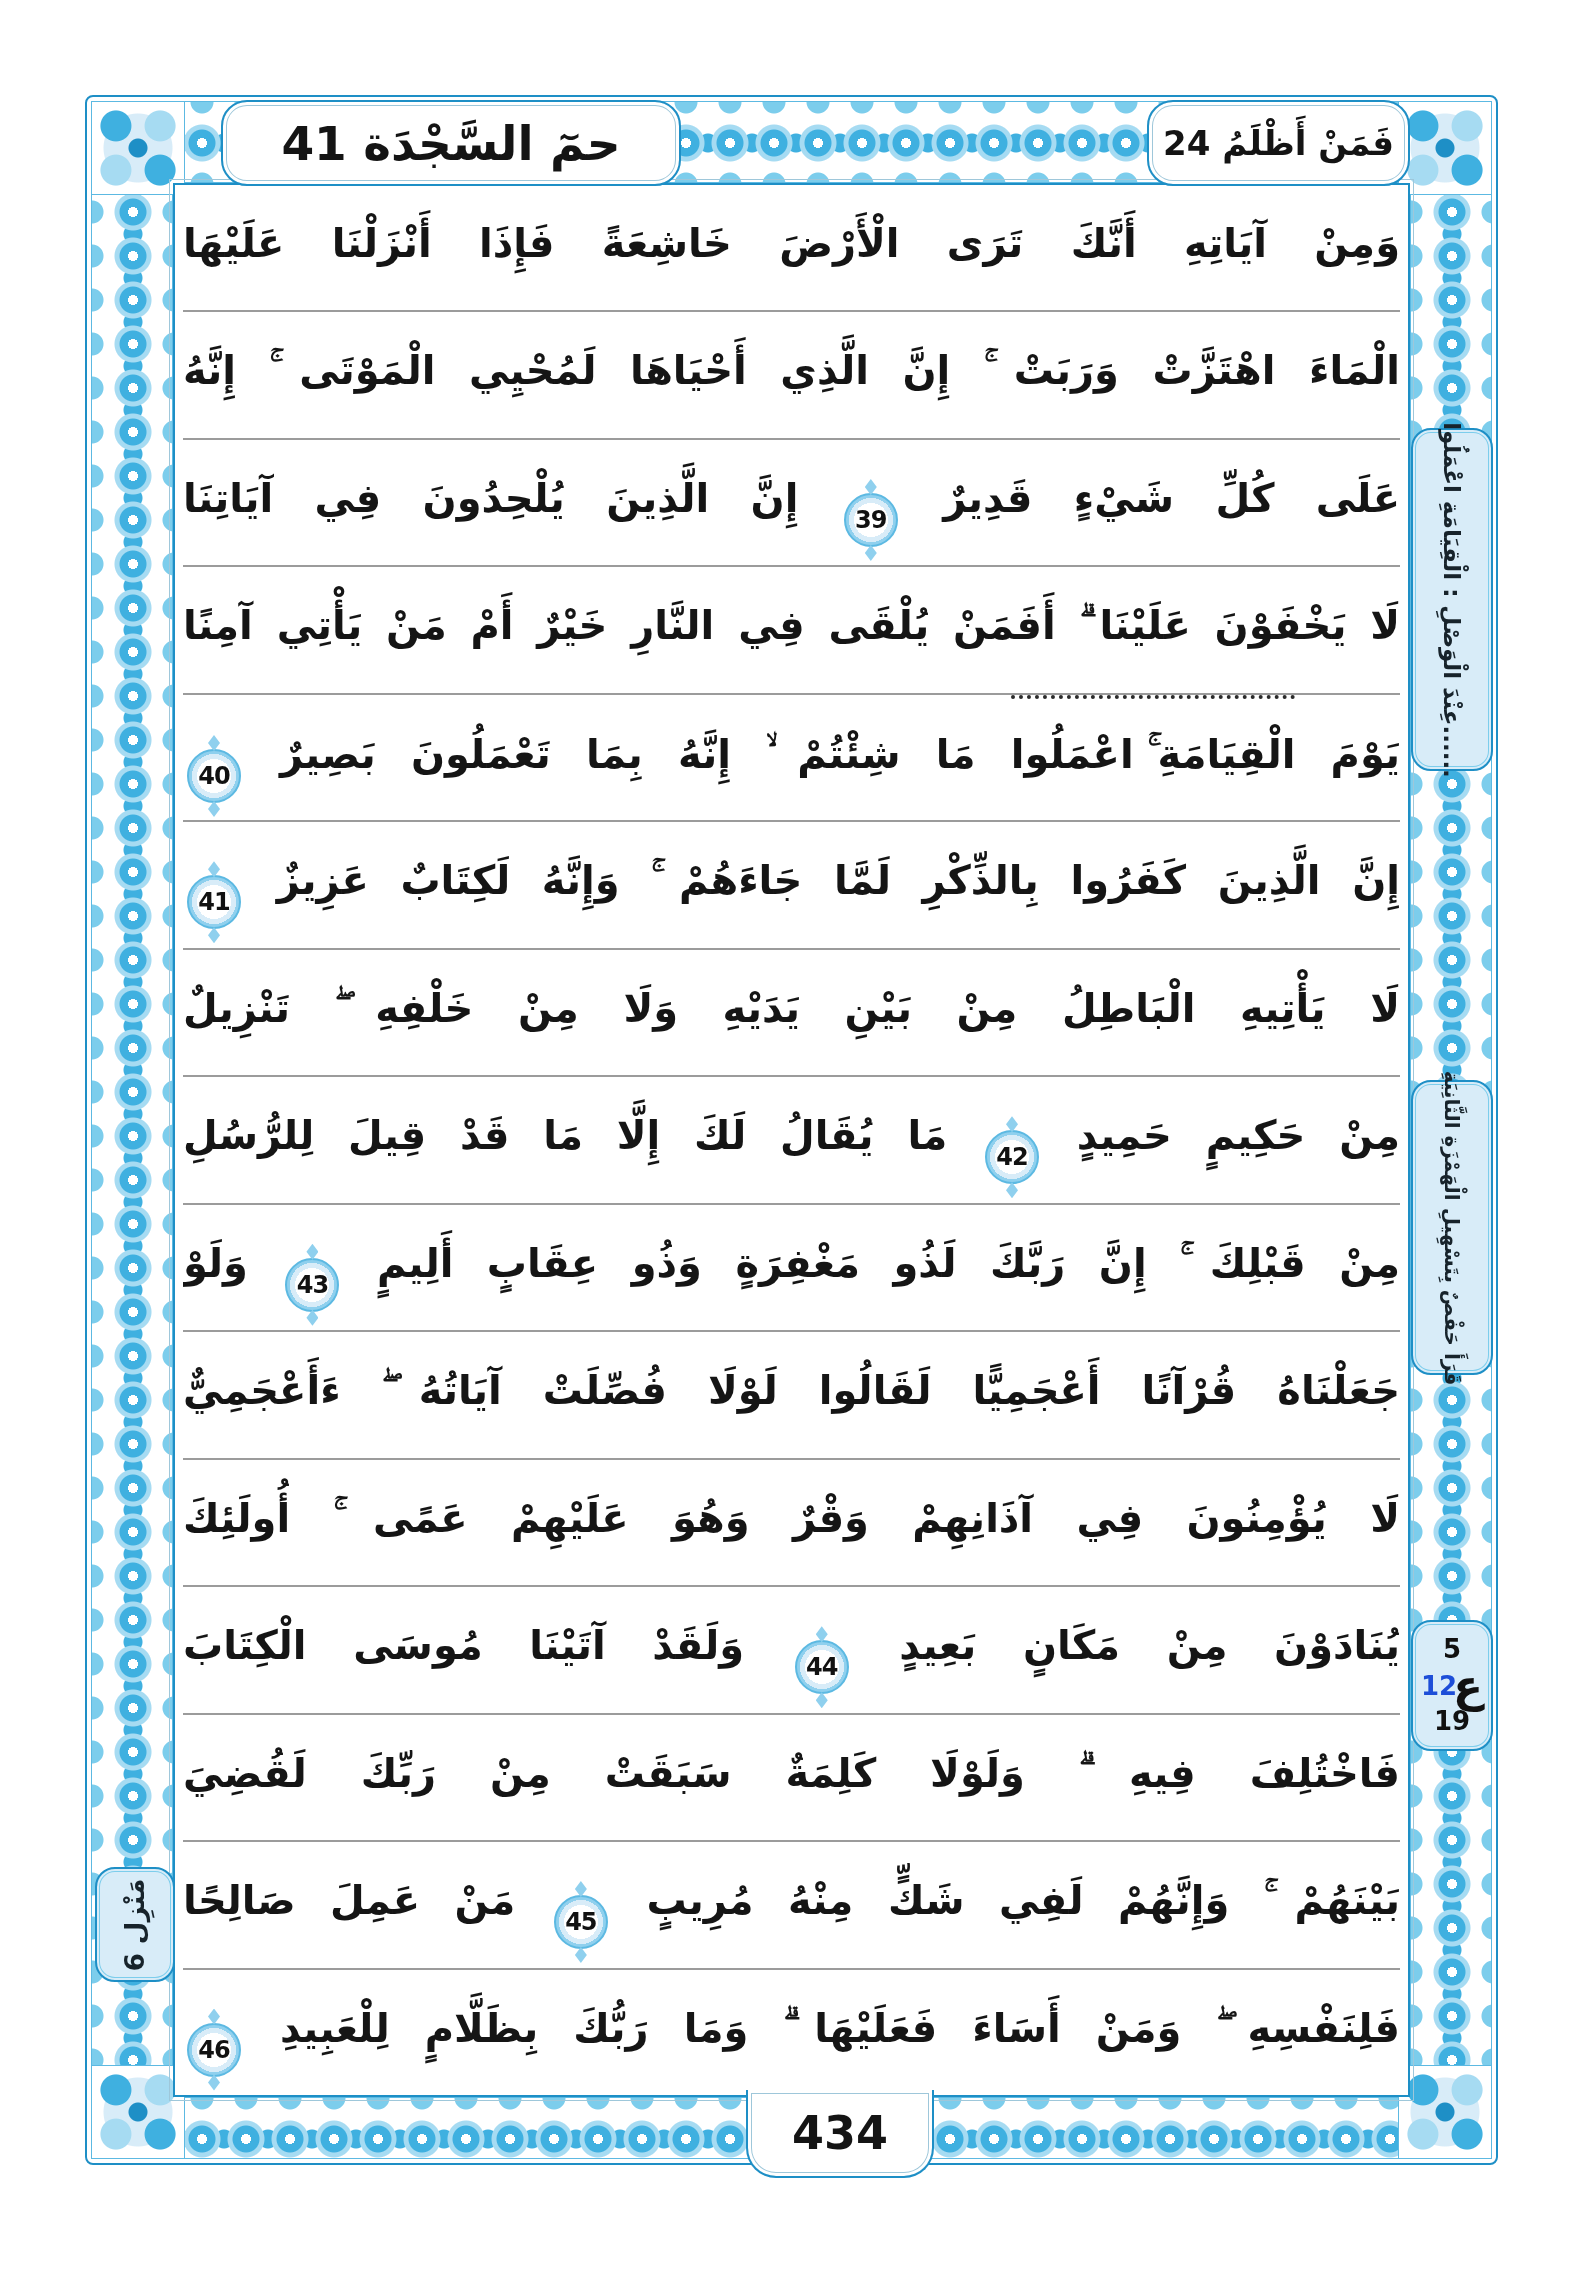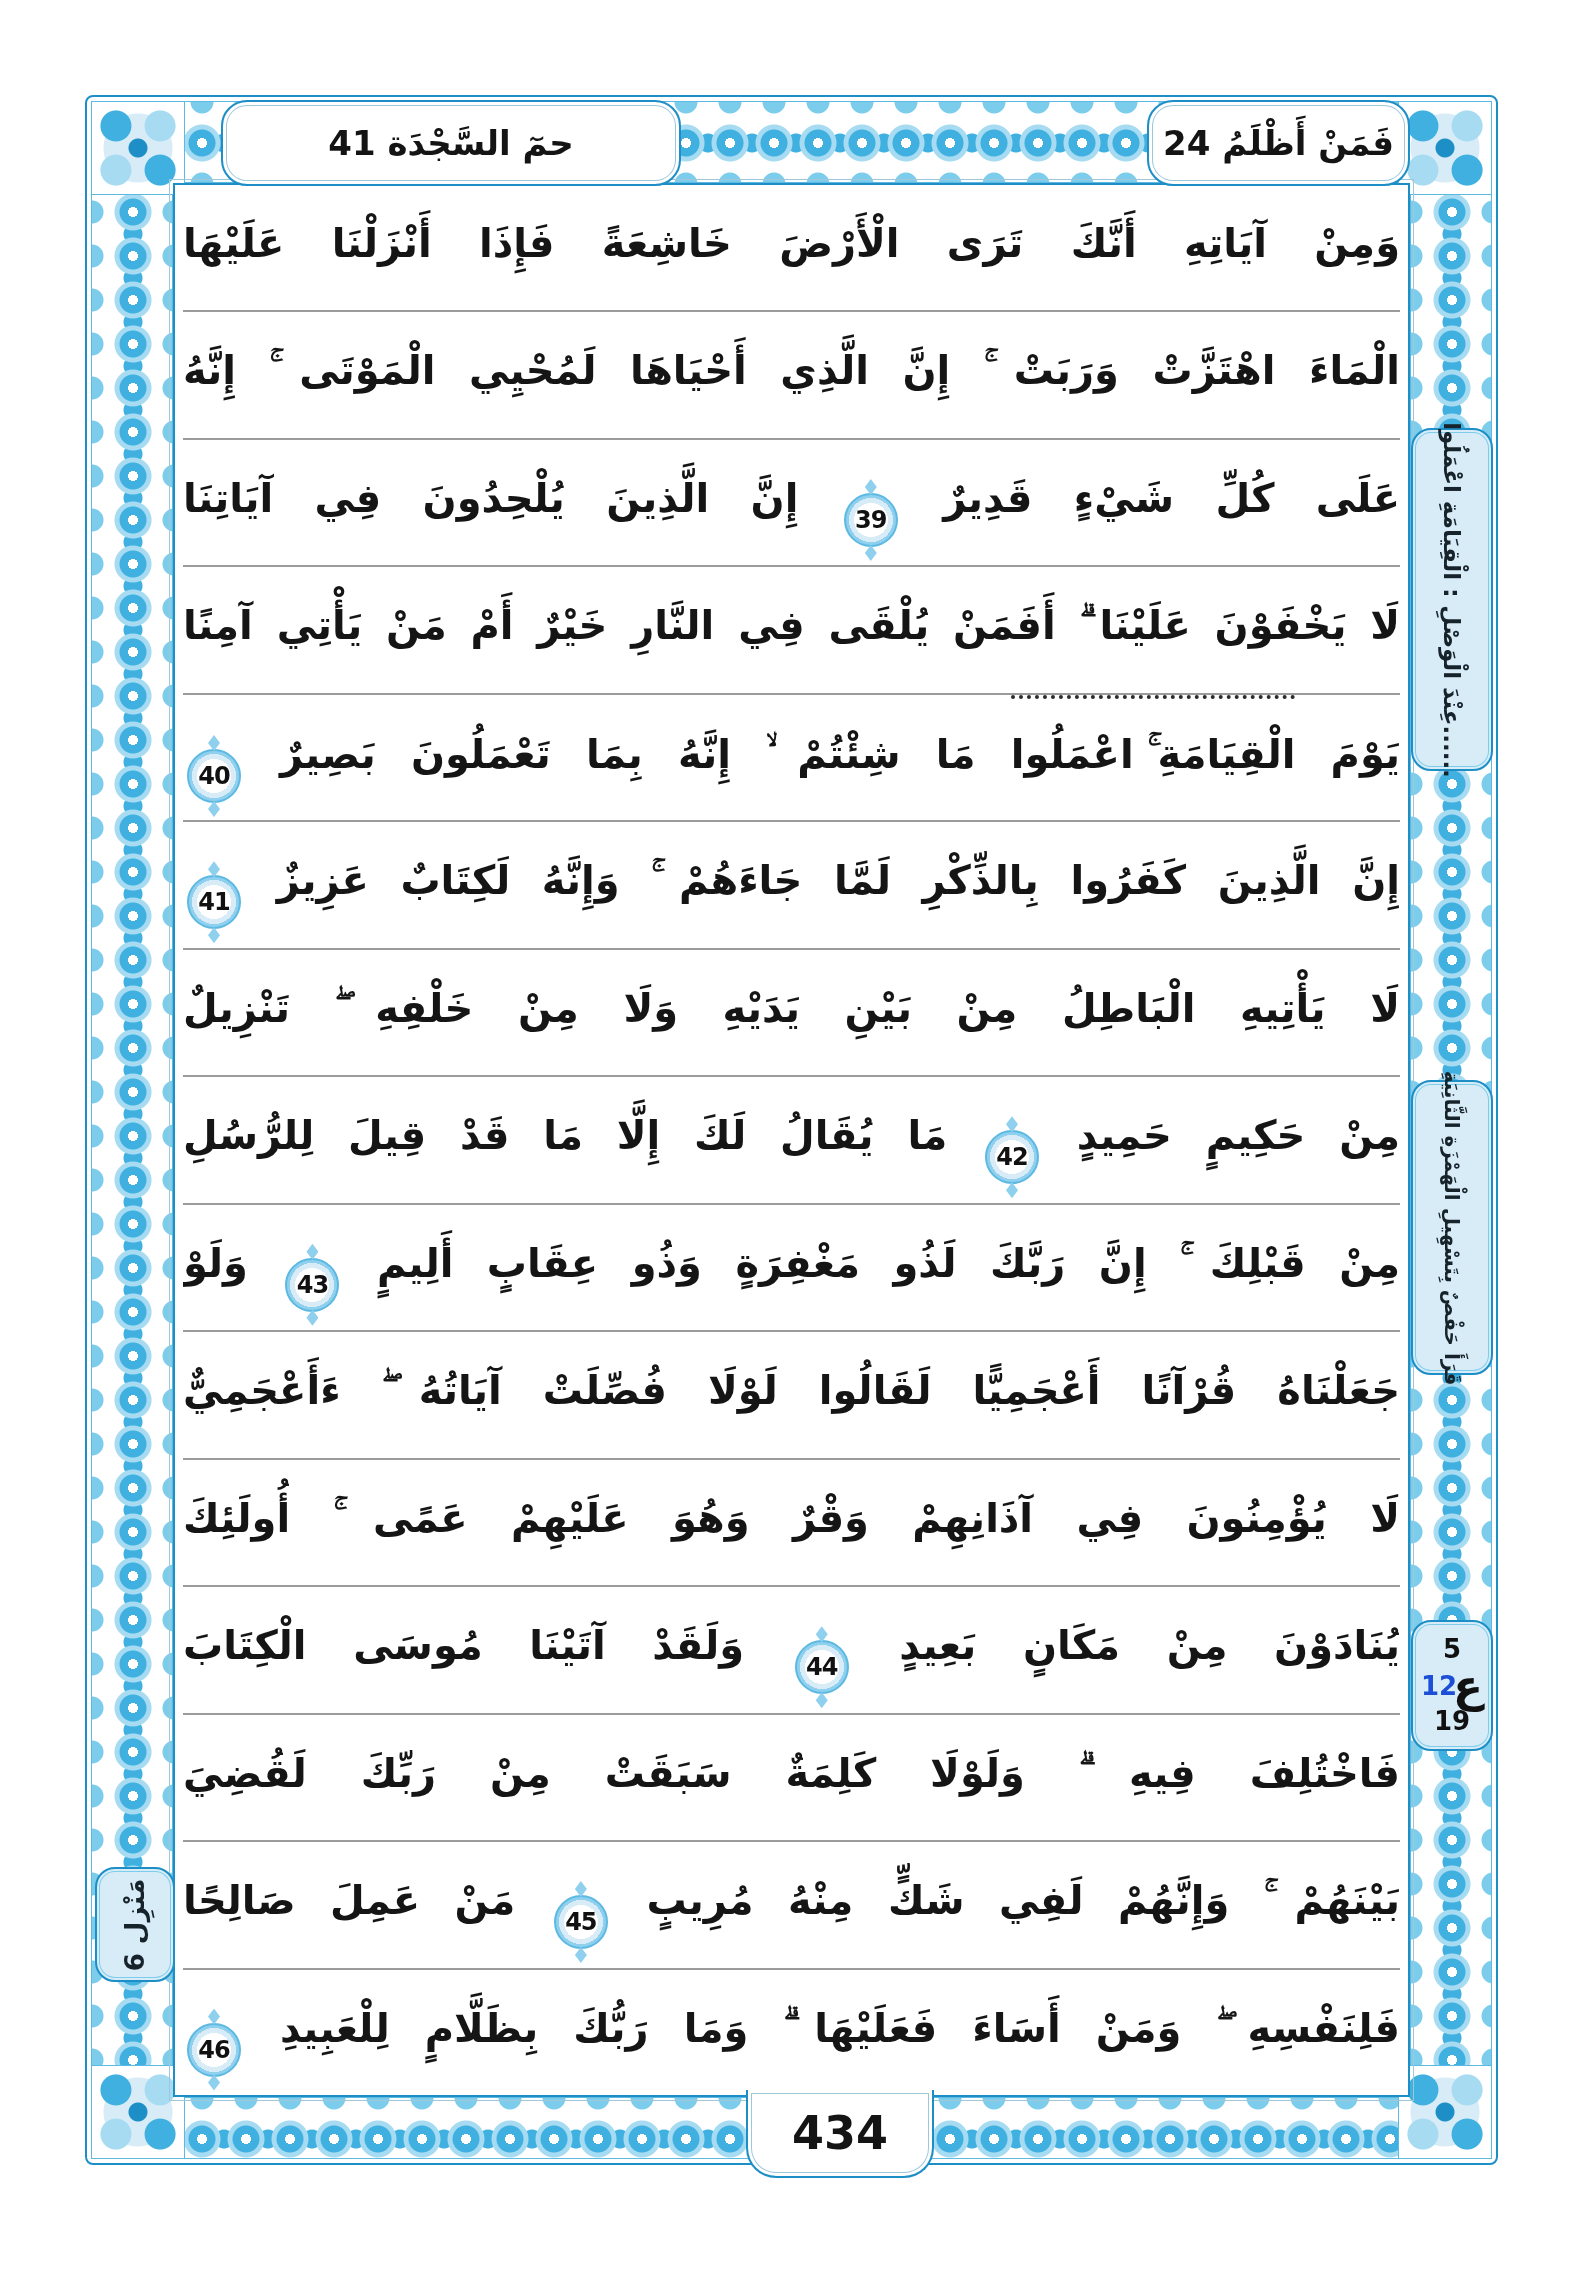--- a/index.html
+++ b/index.html
@@ -82,21 +82,21 @@
   
   .tab{
     position:absolute;background:#fff;border:2px solid #1e8fc6;box-sizing:border-box;
     display:flex;align-items:center;justify-content:center;z-index:6;
     box-shadow:inset 0 0 0 3px #fff, inset 0 0 0 4px #9ec7da;
   }
   .tab-surah{left:221px;top:100px;width:460px;height:86px;border-radius:26px;}
   .tab-juz{left:1147px;top:100px;width:263px;height:86px;border-radius:26px;}
   .tab-page{left:746px;top:2090px;width:188px;height:88px;border-radius:0 0 30px 30px;border-top:none;}
   .tab-text{direction:rtl;font-weight:700;color:#141414;white-space:nowrap;}
-  .tab-surah .tab-text{font-size:34px;}
+  .tab-surah .tab-text{font-size:47px;}
   .tab-juz .tab-text{font-size:34px;}
   .tab-page .tab-text{font-size:46px;}
 
   
   .mnote{
     position:absolute;background:#d8ecf8;border:2px solid #1e8fc6;border-radius:20px;
     box-sizing:border-box;display:flex;align-items:center;justify-content:center;z-index:7;
     box-shadow:inset 0 0 0 2px #d8ecf8, inset 0 0 0 3px #7ccdec;
   }
   .note-wasl{left:1411px;top:428px;width:82px;height:343px;}

